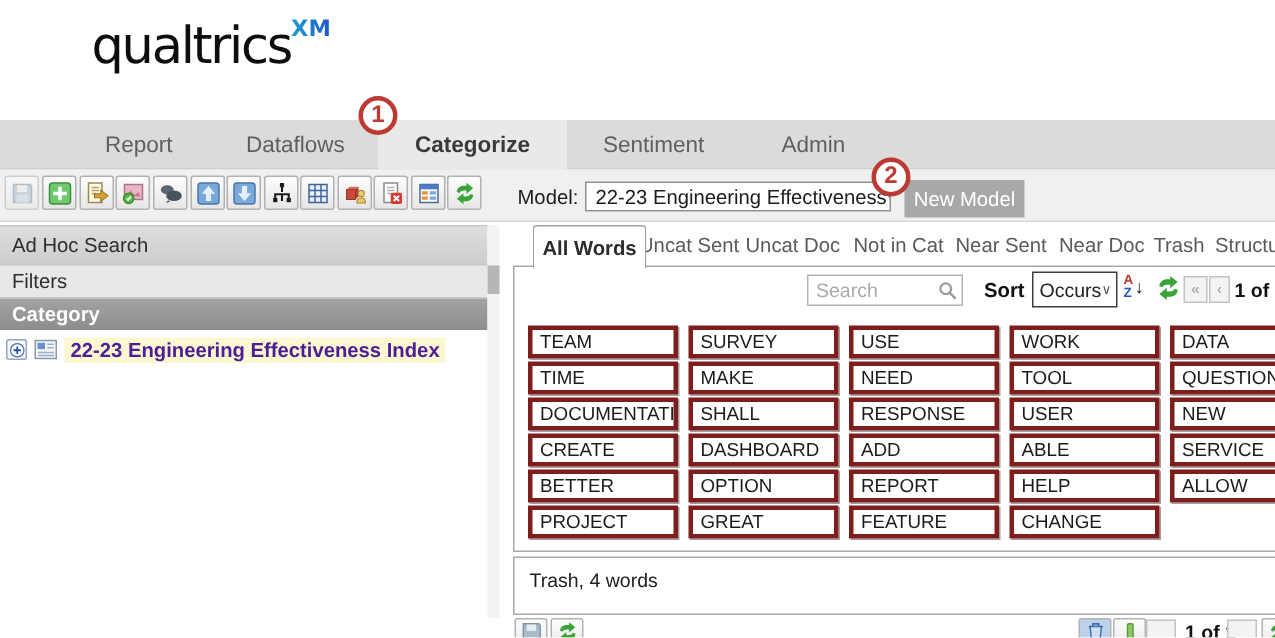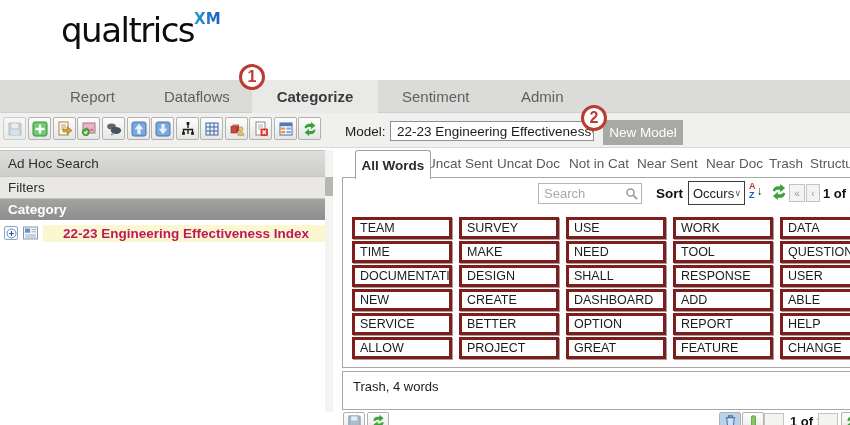--- a/index.html
+++ b/index.html
@@ -36,21 +36,21 @@
 
   
   .sb-bar{position:absolute;left:0;width:325px;font-size:13.5px;display:flex;align-items:center;padding-left:8px;}
   .sb-adhoc{top:150px;height:26px;background:linear-gradient(#dededc,#cdcdcb);border-top:1px solid #c2c2c0;color:#2e2e2e;}
   .sb-filters{top:176px;height:23px;background:#e9e8e6;border-top:1px solid #c6c6c4;border-bottom:1px solid #c6c6c4;color:#2e2e2e;}
   .sb-category{top:199px;height:21px;background:linear-gradient(#a3a3a1,#8d8d8b);color:#fff;font-weight:bold;}
   .tree-row{position:absolute;left:4px;top:223px;height:20px;display:flex;align-items:center;gap:4px;}
   .expand-btn{width:14px;height:14px;border:1px solid #8fa6c0;background:#fbfbfb;border-radius:2px;
     display:flex;align-items:center;justify-content:center;padding:0;}
   .cat-icon{width:17px;height:16px;}
-  .tree-label{font-size:13.5px;font-weight:bold;color:#be185d;background:#fbf7d0;padding:1px 20px;white-space:nowrap;}
+  .tree-label{font-size:13.5px;font-weight:bold;color:#4c1d95;background:#fbf7d0;padding:1px 4px;white-space:nowrap;}
   .sb-scroll{position:absolute;left:325px;top:150px;width:8px;height:262px;background:#f3f3f1;}
   .sb-thumb{position:absolute;left:0;top:27px;width:8px;height:19px;background:#b6b6b4;}
 
   
   .panel{position:absolute;left:342px;top:177px;width:520px;height:191px;background:#fff;border:1px solid #a8a8a8;}
   .trash-panel{position:absolute;left:342px;top:371px;width:520px;height:39px;background:#fff;border:1px solid #a8a8a8;}
   .trash-text{position:absolute;left:10px;top:7px;font-size:13px;color:#202020;}
 
   .wtab-active{position:absolute;left:343px;top:150px;width:76px;height:29px;background:#fff;border:1px solid #a0a0a0;
     border-bottom:none;border-radius:3px 3px 0 0;z-index:5;display:flex;align-items:center;justify-content:center;
@@ -283,21 +283,20 @@
     <button class="word">SURVEY</button>
     <button class="word">USE</button>
     <button class="word">WORK</button>
     <button class="word">DATA</button>
     <button class="word">TIME</button>
     <button class="word">MAKE</button>
     <button class="word">NEED</button>
     <button class="word">TOOL</button>
     <button class="word">QUESTION</button>
     <button class="word">DOCUMENTATION</button>
-    <button class="word">DESIGN</button>
     <button class="word">SHALL</button>
     <button class="word">RESPONSE</button>
     <button class="word">USER</button>
     <button class="word">NEW</button>
     <button class="word">CREATE</button>
     <button class="word">DASHBOARD</button>
     <button class="word">ADD</button>
     <button class="word">ABLE</button>
     <button class="word">SERVICE</button>
     <button class="word">BETTER</button>

